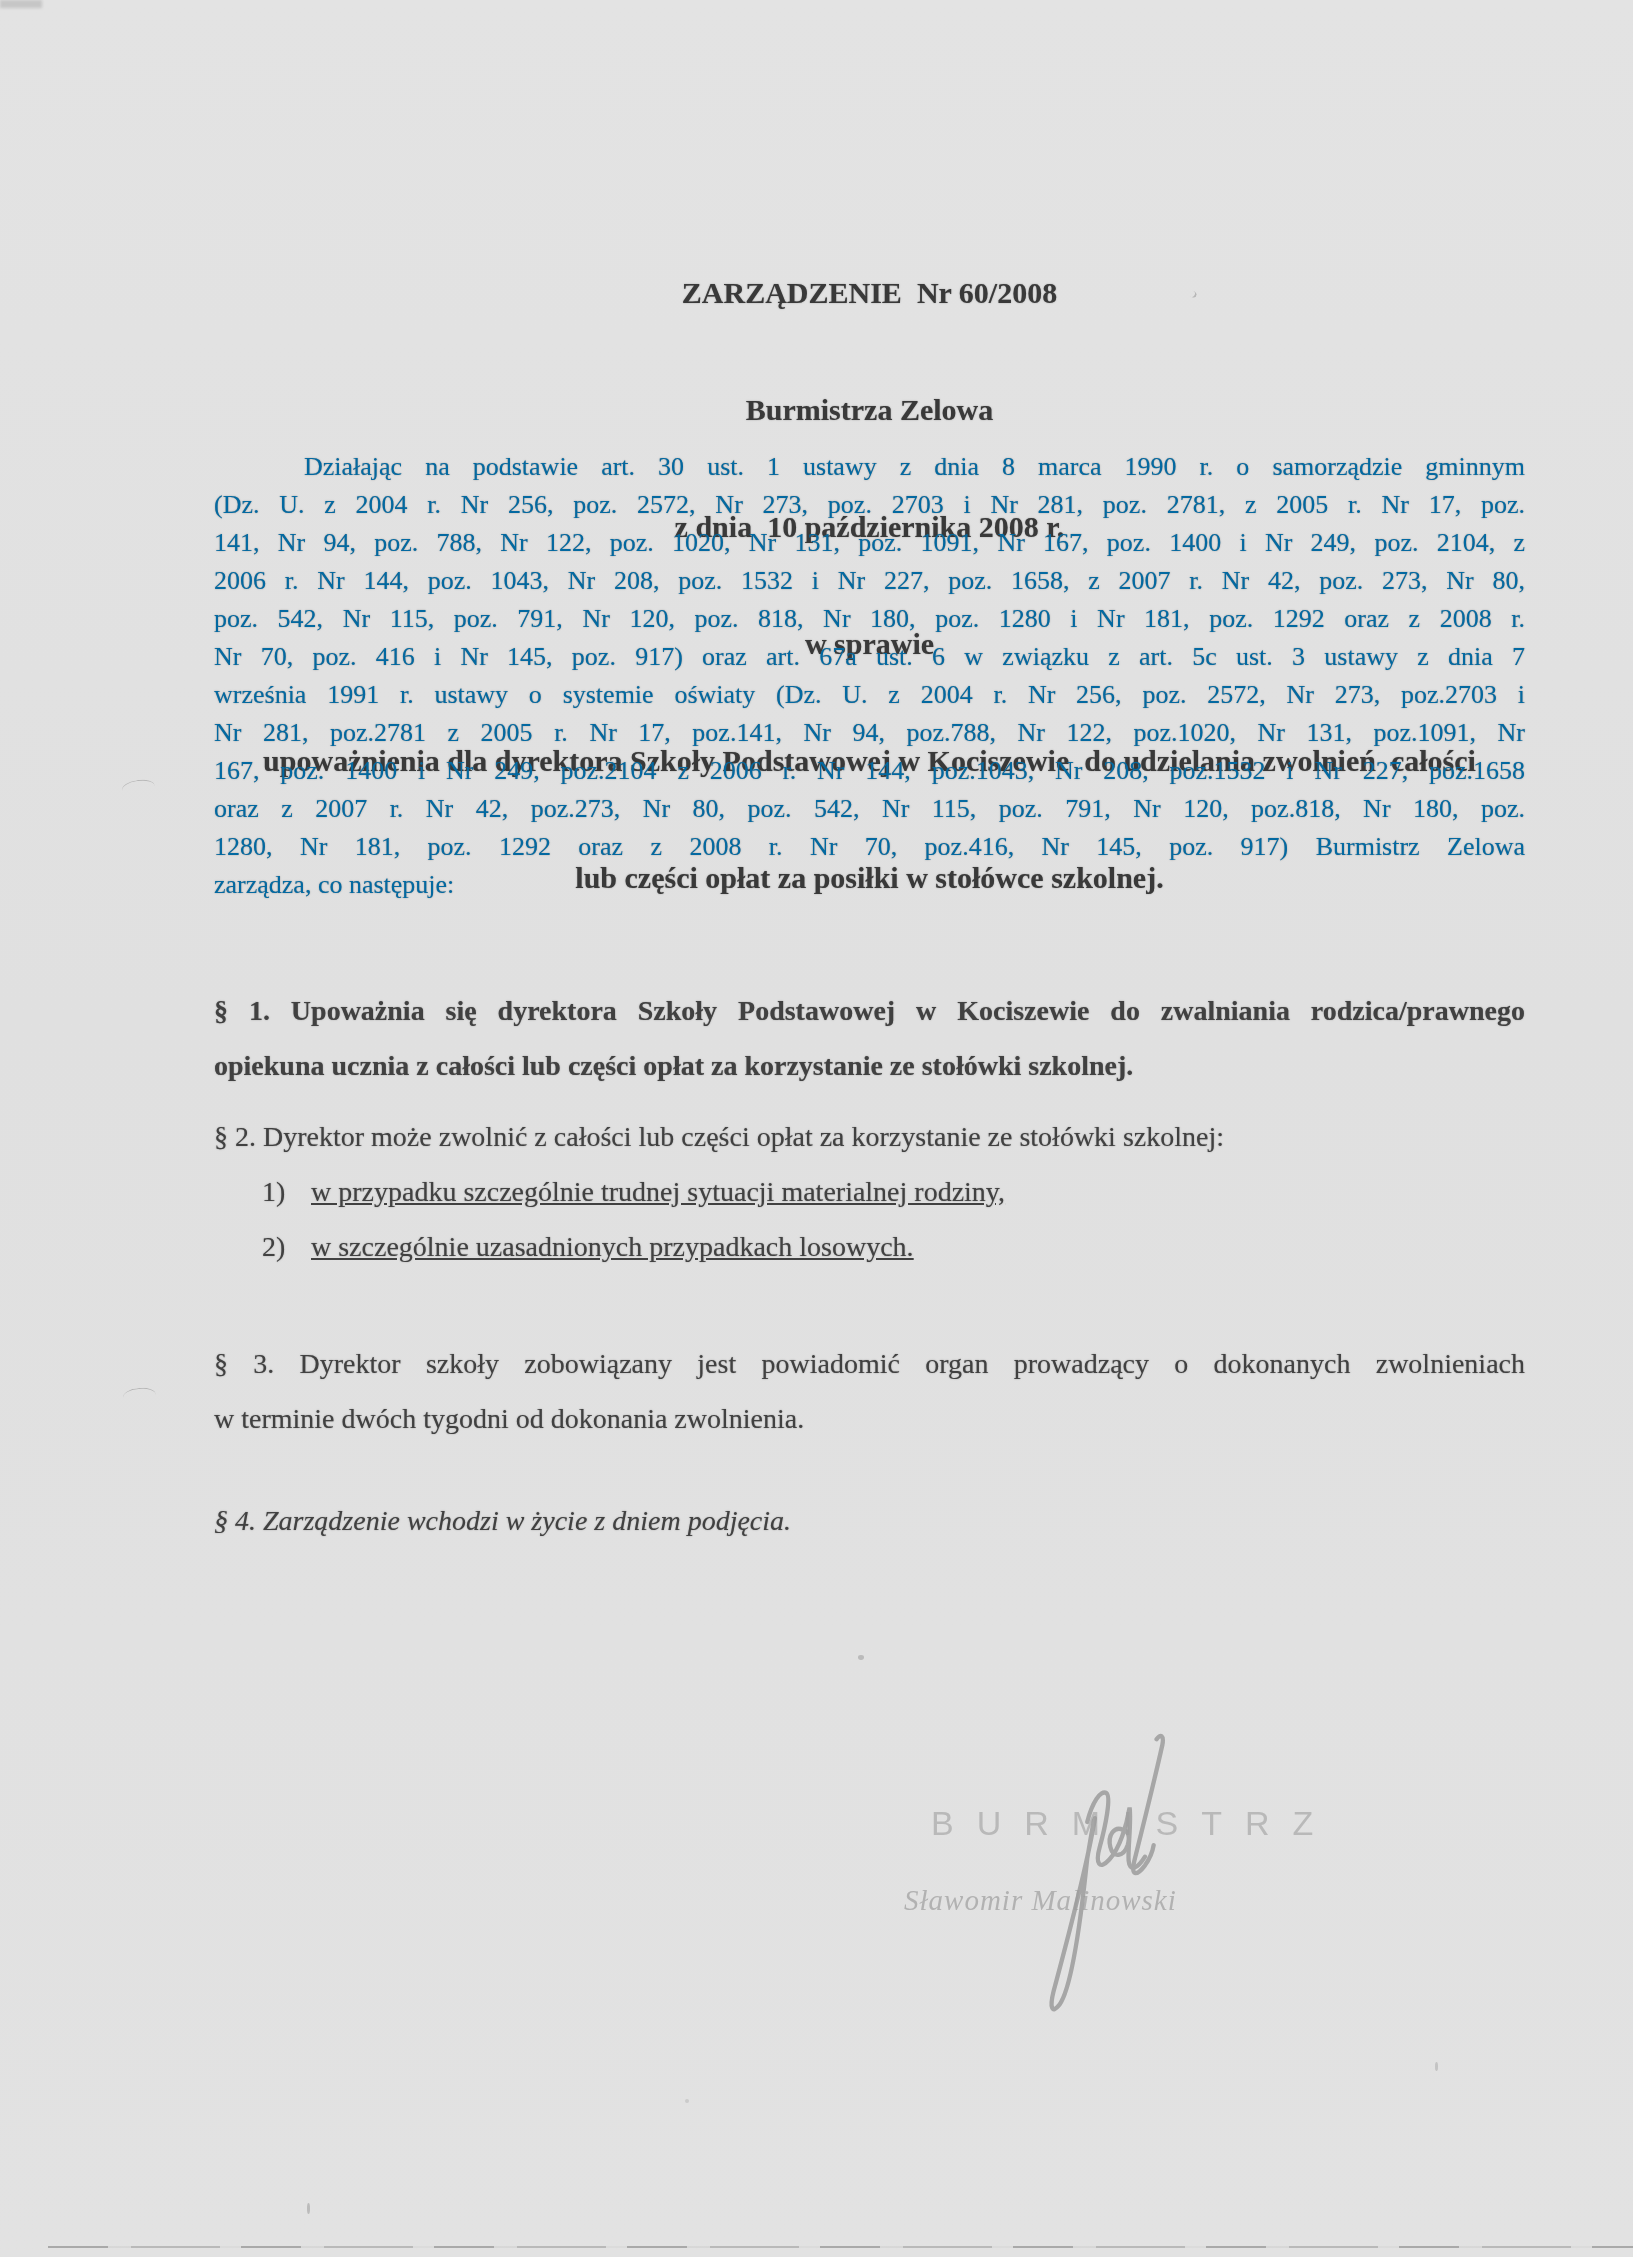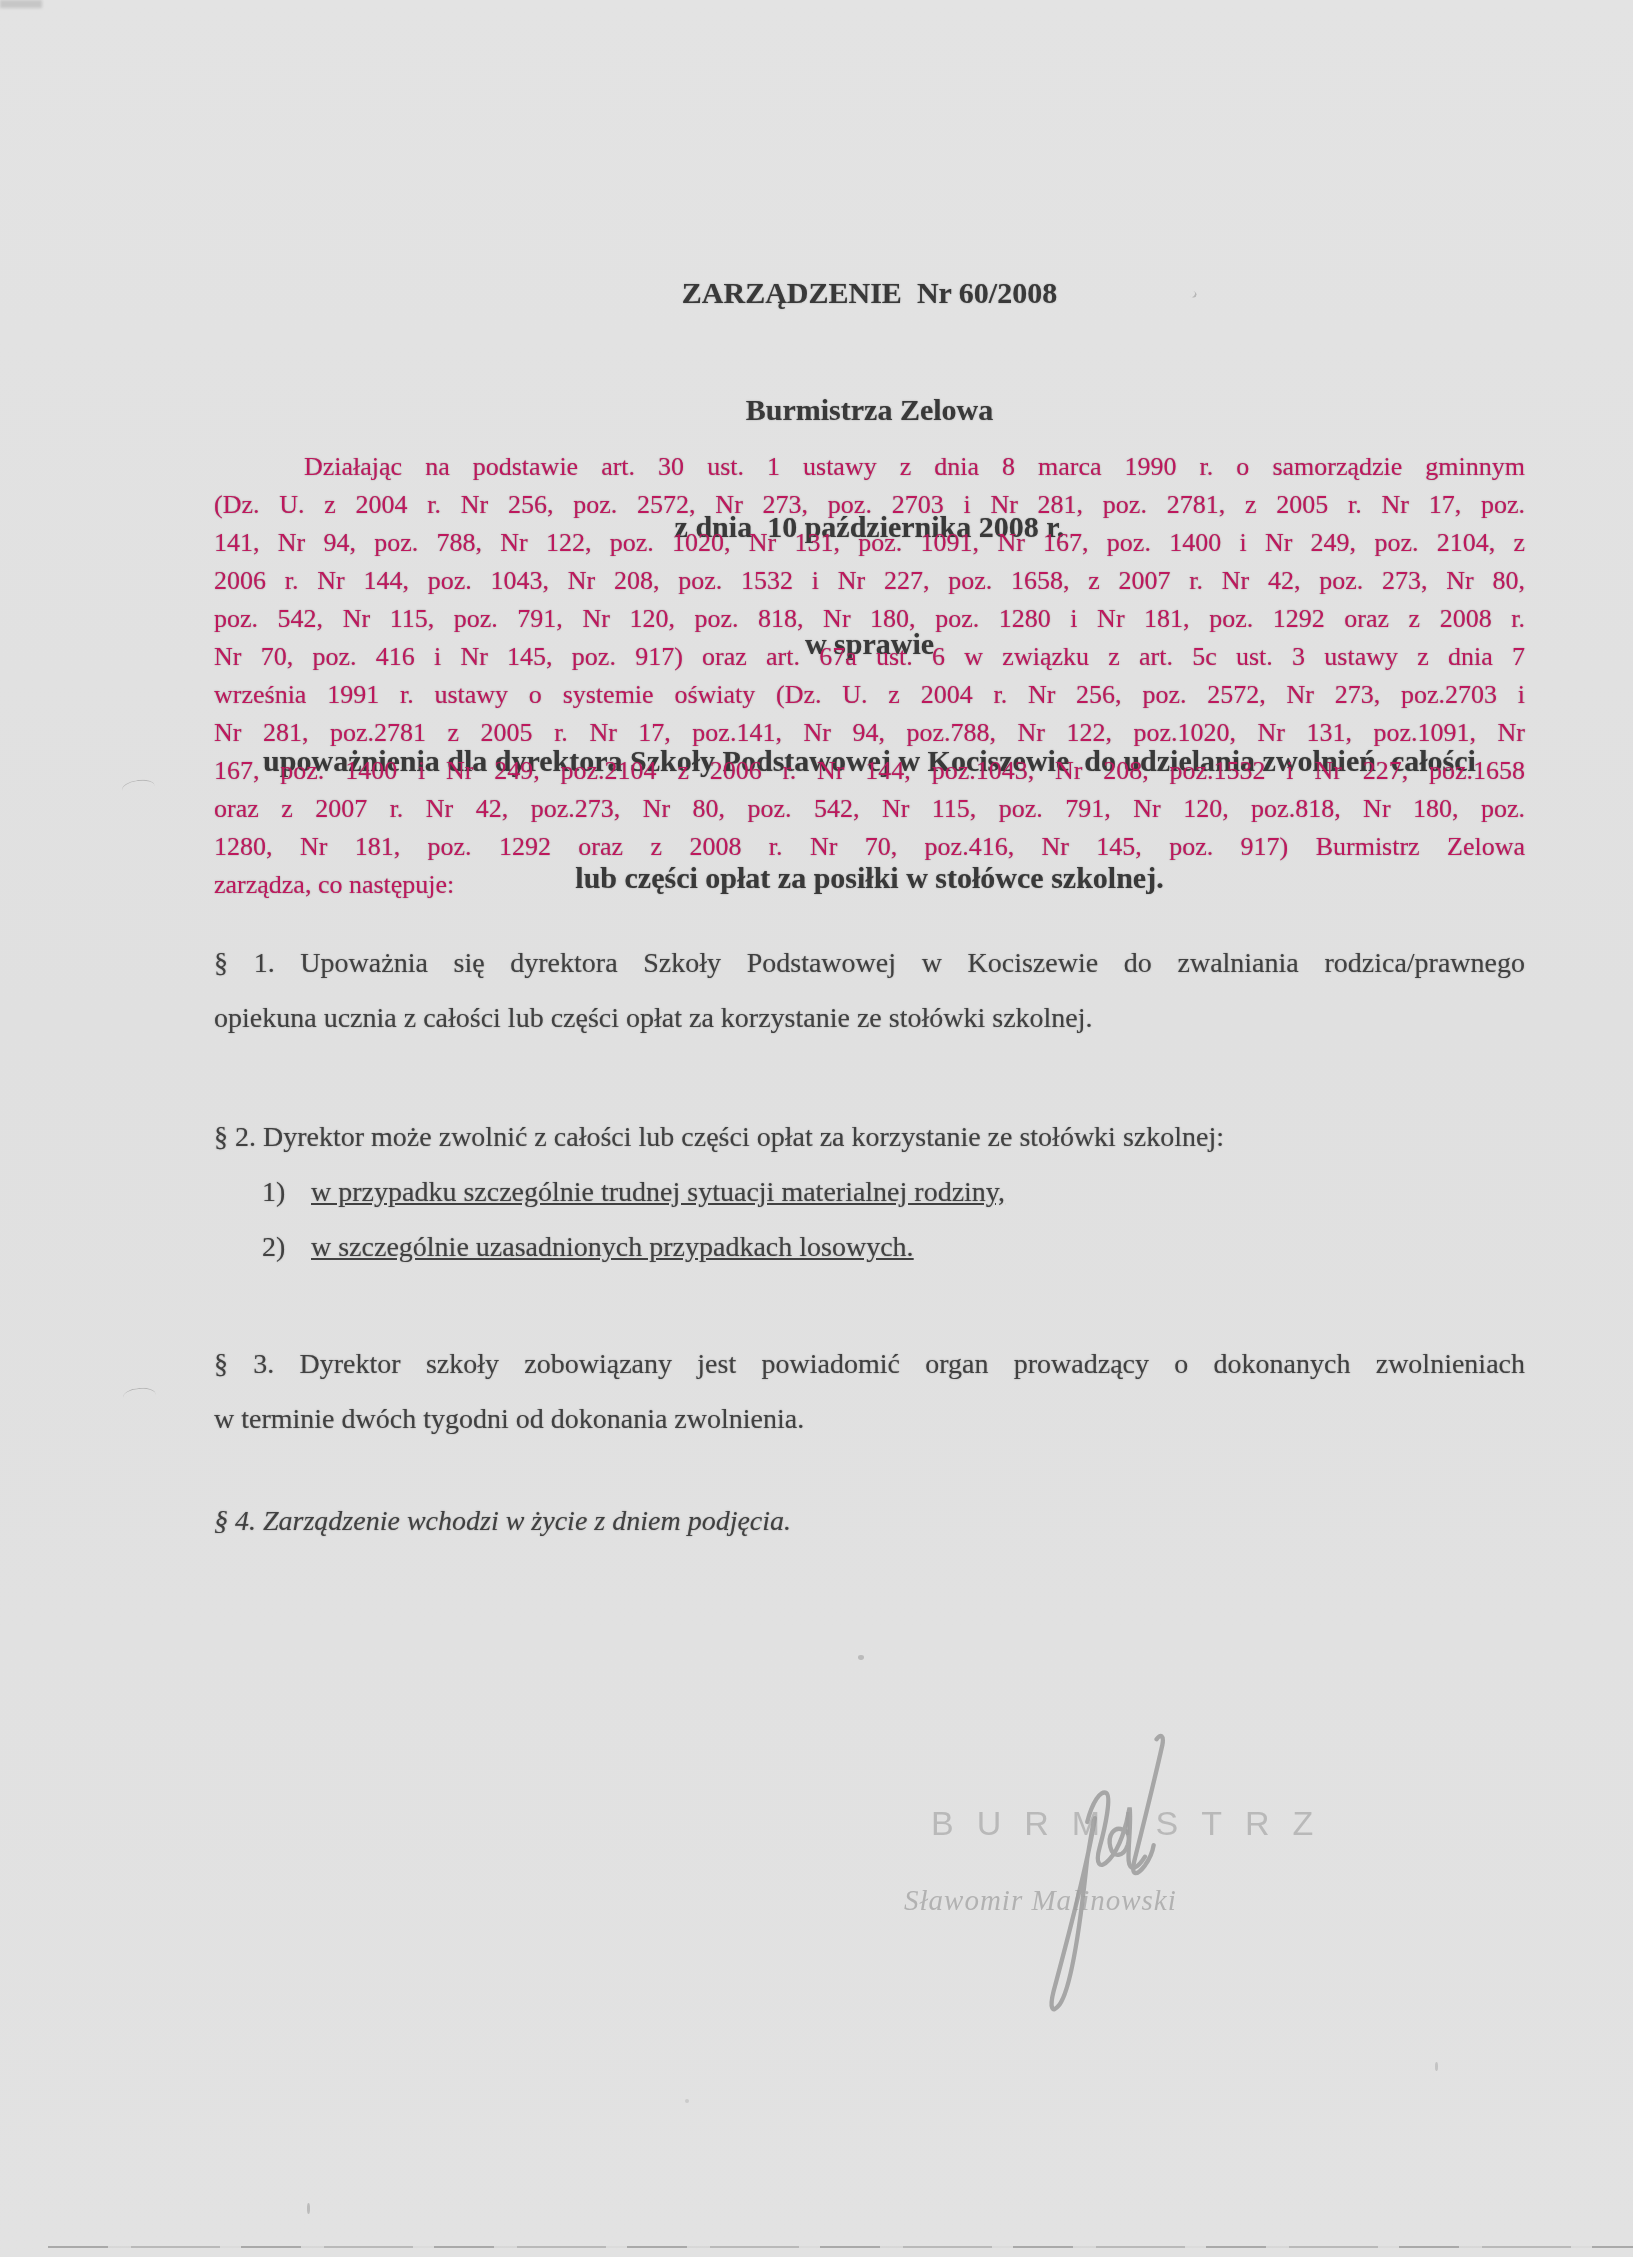--- a/index.html
+++ b/index.html
@@ -14,34 +14,34 @@
 
   
   .heading{
     position:absolute;left:214px;top:195px;width:1311px;
     text-align:center;font-weight:bold;font-size:30px;line-height:39px;
     color:#393939;white-space:pre-wrap;
   }
   
   .preamble{
     position:absolute;left:214px;top:448px;width:1311px;
-    font-size:26px;line-height:38px;color:#be185d;
+    font-size:26px;line-height:38px;color:#0369a1;
   }
   .just{
     text-align:justify;text-align-last:justify;-moz-text-align-last:justify;
     text-justify:inter-word;
   }
   .indent{padding-left:90px;}
 
   
   .section{
     position:absolute;left:214px;width:1311px;
     font-size:28px;line-height:55px;color:#414141;
   }
-  .s1{top:935px;}
+  .s1{top:983px;font-weight:bold;}
   .s2{top:1109px;}
   .s3{top:1336px;}
   .s4{top:1493px;font-style:italic;}
   .list-item{padding-left:0;text-decoration:underline;}
   .li-num{display:inline-block;margin-left:48px;width:49px;}
 
   
   .stamp-title{
     position:absolute;left:908px;top:1804px;width:406px;text-align:center;
     font-family:"Liberation Sans", sans-serif;

